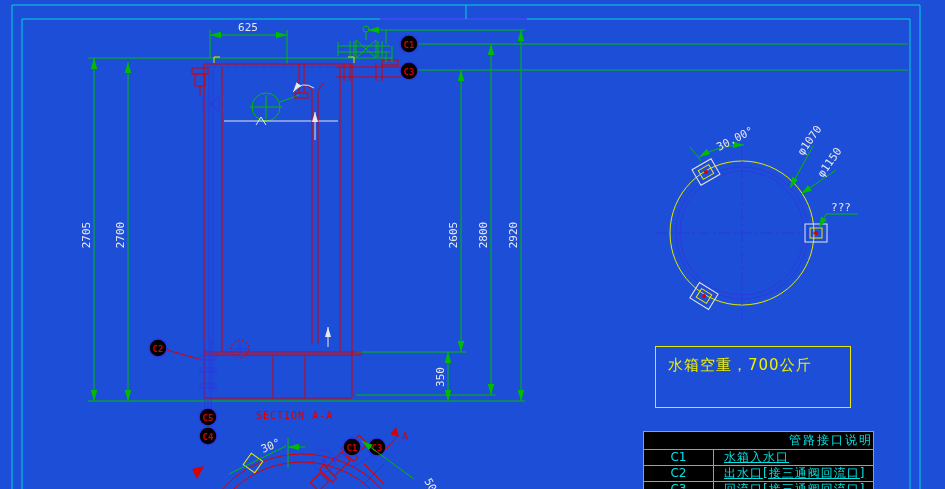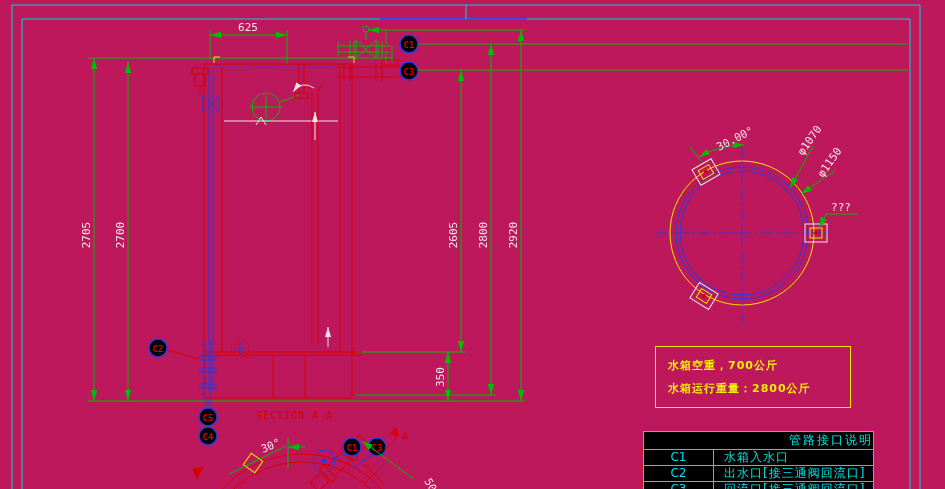--- a/index.html
+++ b/index.html
@@ -1,39 +1,39 @@
 <!DOCTYPE html>
 <html><head>
 <meta charset="utf-8">
 <style>
   html,body{margin:0;padding:0;background:#000;}
-  .canvas{position:relative;width:945px;height:489px;background:#be185d;overflow:hidden;
+  .canvas{position:relative;width:945px;height:489px;background:#1d4ed8;overflow:hidden;
           font-family:"DejaVu Sans",sans-serif;}
   .canvas svg{position:absolute;left:0;top:0;}
   
   .cy{stroke:#00d5d5;fill:none;stroke-width:1;}
   .g {stroke:#00bb00;fill:none;stroke-width:1;}
   .r {stroke:#d90000;fill:none;stroke-width:1;}
   .b {stroke:#2b3bdd;fill:none;stroke-width:1;}
   .w {stroke:#e8e8e8;fill:none;stroke-width:1;}
   .y {stroke:#e8e800;fill:none;stroke-width:1;}
   svg text{font-family:"DejaVu Sans Mono",monospace;font-size:11px;fill:#e8e8e8;stroke:none;}
   .balt{fill:#d90000;font-size:9px;text-anchor:middle;font-weight:bold;}
   .rt{fill:#d90000;font-size:10px;letter-spacing:1px;}
   
   .weight-box{position:absolute;left:655px;top:346px;width:196px;height:62px;
-     border:1px solid #e8e800;box-sizing:border-box;color:#f0f000;font-size:11px;
-     font-weight:bold;padding:7px 0 0 12px;line-height:23px;letter-spacing:1px;}
+     border:1px solid #e8e800;box-sizing:border-box;color:#f0f000;font-size:15px;
+     font-weight:normal;padding:7px 0 0 12px;line-height:23px;letter-spacing:1px;}
   
   .pipe-table{position:absolute;left:643px;top:431px;width:231px;border:1px solid #00e0e0;
      box-sizing:border-box;color:#00e0e0;font-size:12px;background:#000;}
   .pt-title{height:17px;line-height:17px;text-align:right;border-bottom:1px solid #00e0e0;letter-spacing:2px;}
   .pt-row{display:flex;height:15px;line-height:15px;border-bottom:1px solid #00e0e0;}
   .pt-code{width:69px;text-align:center;border-right:1px solid #00e0e0;flex:none;}
-  .pt-desc{flex:1;padding-left:10px;white-space:nowrap;letter-spacing:1px;}
+  .pt-desc{flex:1;padding-left:10px;white-space:nowrap;letter-spacing:1px;text-decoration:underline;}
 </style>
 </head>
 <body>
 
 <div class="canvas">
 
 <svg width="945" height="489" viewBox="0 0 945 489">
   <defs>
     <marker id="ag" viewBox="0 0 10 6" markerWidth="11" markerHeight="7" refX="10" refY="3" orient="auto-start-reverse" markerUnits="userSpaceOnUse">
       <path d="M0,0L10,3L0,6Z" fill="#00bb00"></path>
@@ -263,21 +263,20 @@
       <text class="rt" x="402" y="440">A</text>
     </g>
 
     <line class="g" x1="362" y1="441" x2="414" y2="479" marker-start="url(#ag)"></line>
     <text x="424" y="481" font-size="9" transform="rotate(60 424 481)">50</text>
   </g>
 </svg>
 
 <div class="weight-box">
   <div>水箱空重，700公斤</div>
-  <div>水箱运行重量：2800公斤</div>
 </div>
 
 <div class="pipe-table">
   <div class="pt-title">管路接口说明</div>
   <div class="pt-row">
     <div class="pt-code">C1</div>
     <div class="pt-desc">水箱入水口</div>
   </div>
   <div class="pt-row">
     <div class="pt-code">C2</div>

